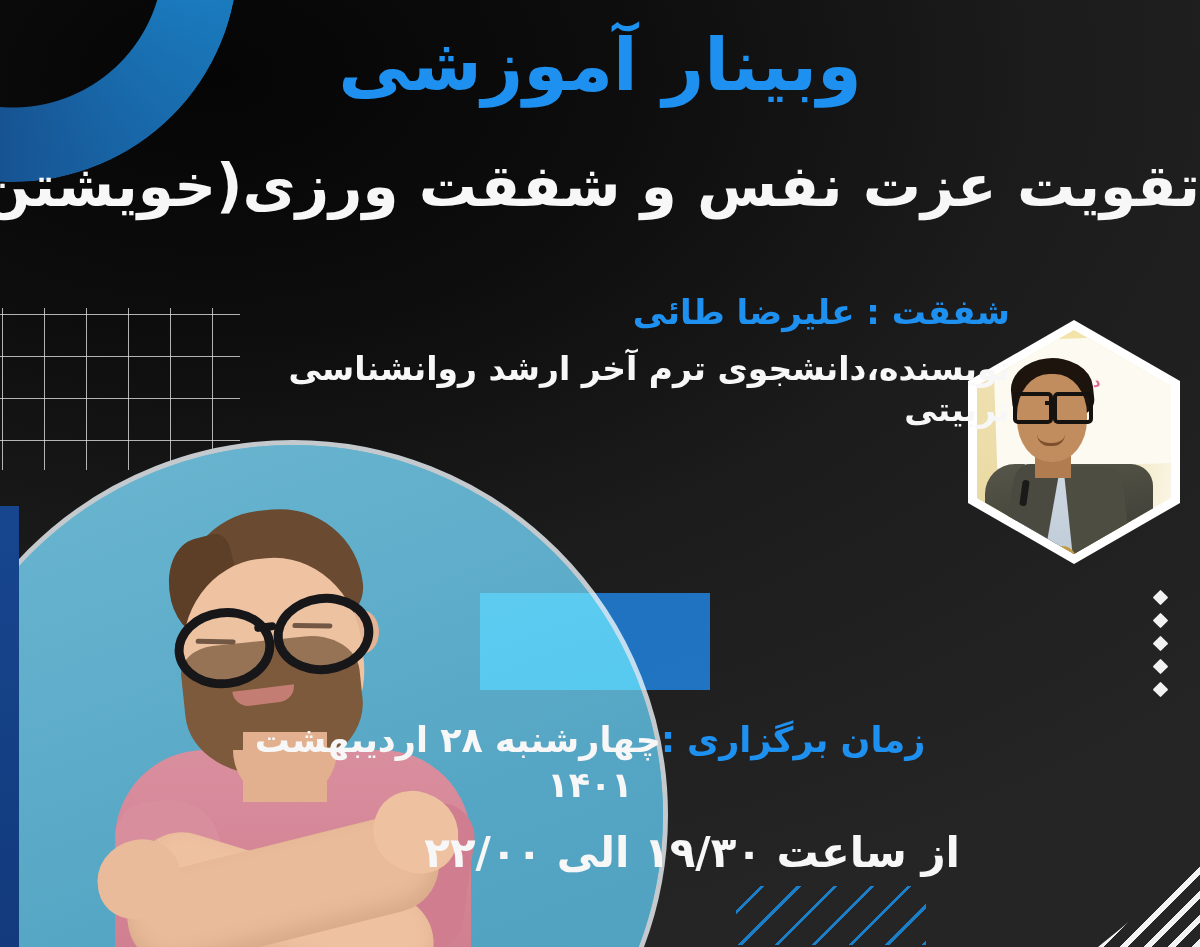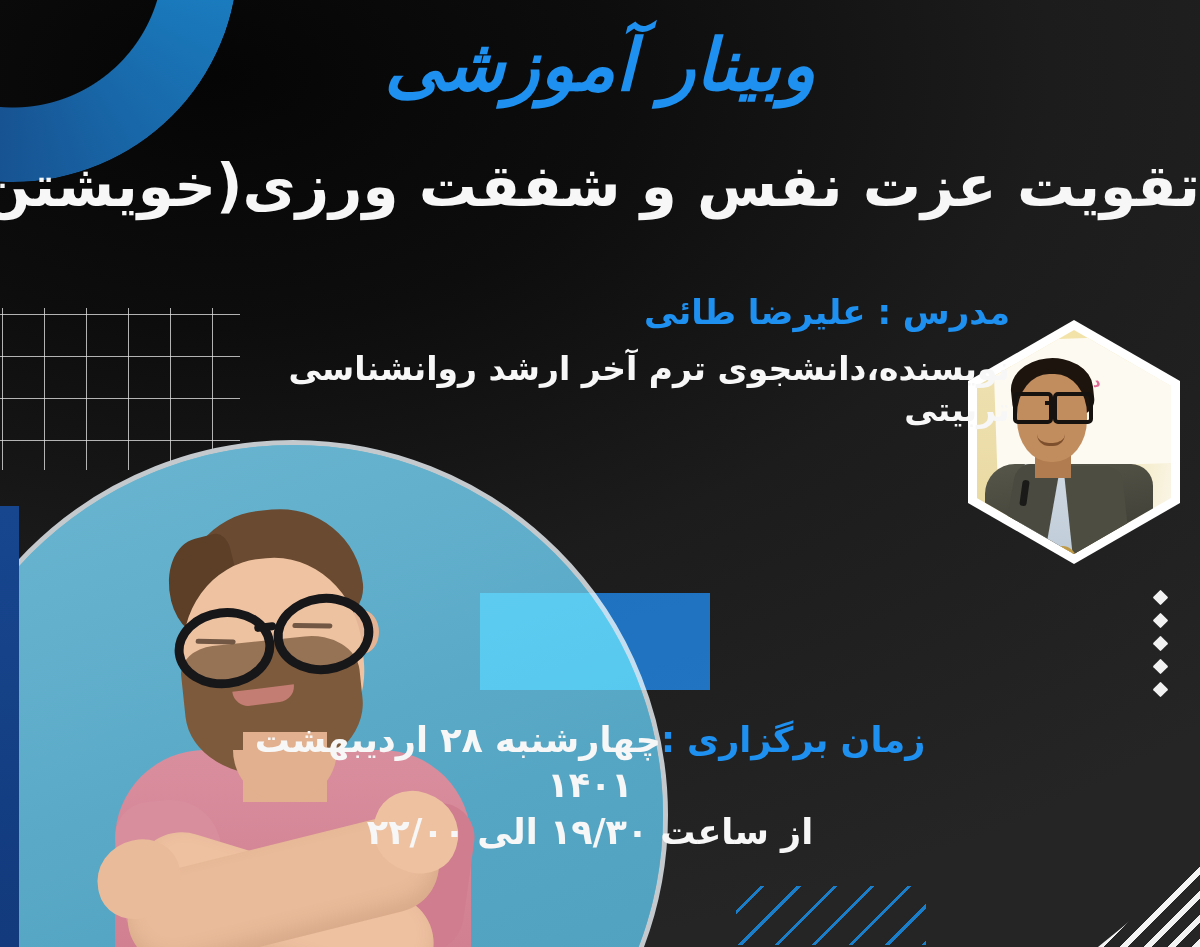--- a/index.html
+++ b/index.html
@@ -143,21 +143,20 @@
   }
 
   
   .t-title{
     position:absolute;left:0;right:0;top:28px;
     text-align:center;
     font-size:72px;font-weight:bold;
     color:#1e90f0;
     letter-spacing:-1px;
     line-height:1.05;
-    font-style:italic;
   }
   .t-subtitle{
     position:absolute;left:4px;right:0;top:152px;
     text-align:center;
     font-size:58px;font-weight:bold;
     color:#f7f7f7;
     line-height:1.2;
     white-space:nowrap;
   }
   .t-instructor{
@@ -170,21 +169,21 @@
     font-size:33px;font-weight:bold;color:#f7f7f7;
     text-align:right;width:740px;line-height:1.25;
   }
   .t-time-block{
     position:absolute;right:240px;top:718px;width:740px;
     text-align:center;
     line-height:1.28;
   }
   .t-when{font-size:35px;font-weight:bold;color:#f7f7f7;}
   .t-when .lbl{color:#1e90f0;}
-  .t-hours{font-size:35px;font-weight:bold;color:#f7f7f7;margin-top:2px;}
+  .t-hours{font-size:42px;font-weight:bold;color:#f7f7f7;margin-top:18px;text-align:right;}
 </style>
 </head>
 <body>
 
 <div id="poster">
 
   <div class="ring-arc"></div>
 
   <div class="grid-deco"></div>
 
@@ -253,21 +252,21 @@
     <div class="dot"></div>
     <div class="dot"></div>
     <div class="dot"></div>
   </div>
 
   <div class="stripes-blue"></div>
   <div class="stripes-white"></div>
 
   <div class="t-title">وبینار آموزشی</div>
   <div class="t-subtitle">تقویت عزت نفس و شفقت ورزی(خویشتن دوستی)</div>
-  <div class="t-instructor">مدرس : علیرضا طائی</div>
+  <div class="t-instructor">شفقت : علیرضا طائی</div>
   <div class="t-credential">نویسنده،دانشجوی ترم آخر ارشد روانشناسی تربیتی</div>
 
   <div class="t-time-block">
     <div class="t-when"><span class="lbl">زمان برگزاری :</span><span>چهارشنبه ۲۸ اردیبهشت ۱۴۰۱</span></div>
     <div class="t-hours">از ساعت ۱۹/۳۰ الی ۲۲/۰۰</div>
   </div>
 
 </div>
 
 </body></html>

